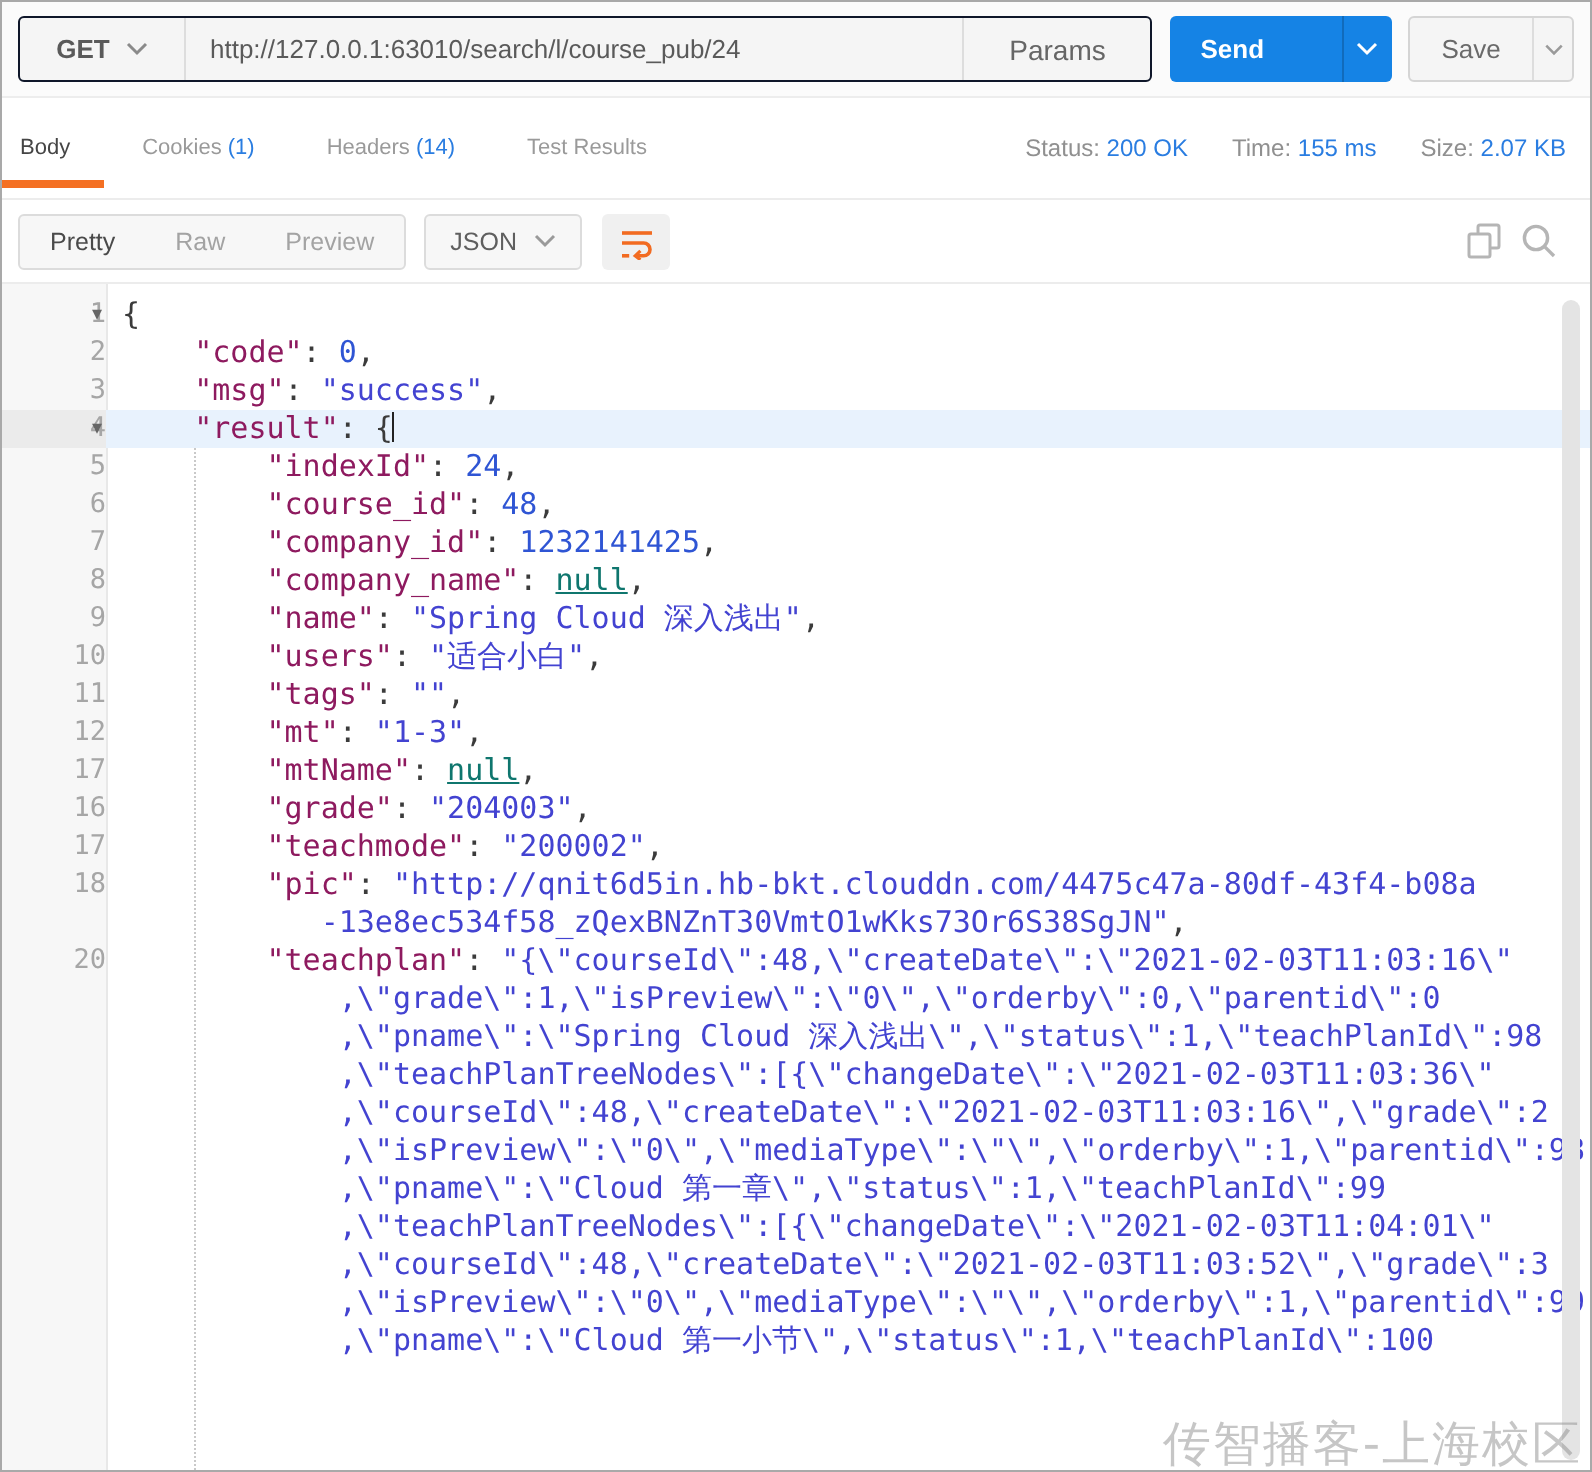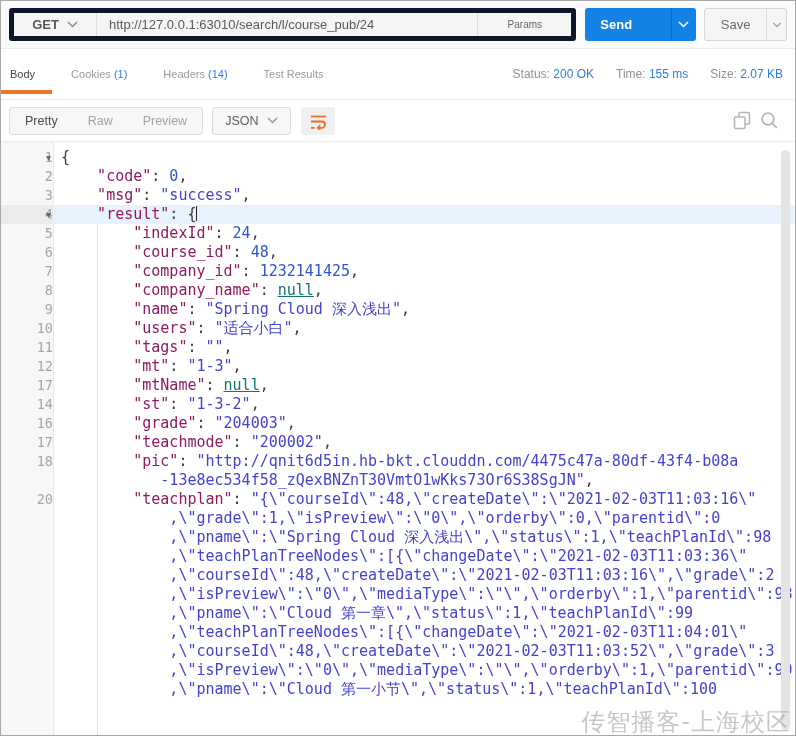--- a/index.html
+++ b/index.html
@@ -1,24 +1,24 @@
 <!DOCTYPE html>
 <html><head>
 <meta charset="utf-8">
 <style>
   html,body{margin:0;padding:0;}
   body{width:796px;height:736px;position:relative;font-family:"Liberation Sans",sans-serif;background:#fff;}
   #win{position:absolute;inset:0;border:1px solid #a9a9a9;background:#fff;overflow:hidden;}
 
   
   .topbar{height:47px;background:#fbfbfb;border-bottom:1px solid #ededed;display:flex;align-items:center;padding:0 8px;}
-  .url-group{display:flex;height:33px;border:5px solid #0f172a;border-radius:3px;background:#f5f5f5;width:584px;box-sizing:border-box;overflow:hidden;}
+  .url-group{display:flex;height:33px;border:1px solid #0f172a;border-radius:3px;background:#f5f5f5;width:584px;box-sizing:border-box;overflow:hidden;}
   .seg-get{width:82px;border-right:1px solid #ddd;display:flex;align-items:center;justify-content:center;gap:8px;font-weight:bold;color:#5a5a5a;font-size:13px;cursor:pointer;}
   .seg-url{flex:1;display:flex;align-items:center;padding:0 12px;color:#5a5a5a;font-size:13px;white-space:nowrap;overflow:hidden;}
-  .seg-params{width:93px;border-left:1px solid #ddd;display:flex;align-items:center;justify-content:center;color:#666;font-size:10px;cursor:pointer;}
+  .seg-params{width:93px;border-left:1px solid #ddd;display:flex;align-items:center;justify-content:center;color:#666;font-size:14px;cursor:pointer;}
   .send{height:33px;border-radius:3px;background:#1583e5;color:#fff;display:flex;margin-left:9px;overflow:hidden;gap:24px;}
   .send-main{padding:0 15px;font-weight:bold;font-size:13px;display:flex;align-items:center;cursor:pointer;}
   .send-caret{width:27px;border-left:1px solid rgba(0,0,0,.18);display:flex;align-items:center;justify-content:center;cursor:pointer;}
   .save{height:33px;border:1px solid #d5d5d5;border-radius:3px;background:#f5f5f5;display:flex;margin-left:8px;color:#6a6a6a;box-sizing:border-box;overflow:hidden;}
   .save-main{padding:0 16px;align-items:center;display:flex;font-size:13px;cursor:pointer;}
   .save-caret{width:21px;border-left:1px solid #ddd;display:flex;align-items:center;justify-content:center;cursor:pointer;}
 
   
   .tabsrow{height:50px;border-bottom:1px solid #ececec;display:flex;align-items:center;position:relative;padding:0 10px 0 9px;}
   .tab{font-size:11px;color:#9a9a9a;margin-right:36px;cursor:pointer;white-space:nowrap;}
@@ -178,21 +178,20 @@
         <div class="cl hl"><span class="gut"><span class="num">4</span><span class="fold">▾</span></span><span class="src" style="padding-left: calc(4ch + 8px);"><span class="t-k">"result"</span><span class="t-p">: </span><span class="t-p">{</span><span class="caret"></span></span></div>
         <div class="cl"><span class="gut"><span class="num">5</span></span><span class="src" style="padding-left: calc(8ch + 8px);"><span class="t-k">"indexId"</span><span class="t-p">: </span><span class="t-n">24</span><span class="t-p">,</span></span></div>
         <div class="cl"><span class="gut"><span class="num">6</span></span><span class="src" style="padding-left: calc(8ch + 8px);"><span class="t-k">"course_id"</span><span class="t-p">: </span><span class="t-n">48</span><span class="t-p">,</span></span></div>
         <div class="cl"><span class="gut"><span class="num">7</span></span><span class="src" style="padding-left: calc(8ch + 8px);"><span class="t-k">"company_id"</span><span class="t-p">: </span><span class="t-n">1232141425</span><span class="t-p">,</span></span></div>
         <div class="cl"><span class="gut"><span class="num">8</span></span><span class="src" style="padding-left: calc(8ch + 8px);"><span class="t-k">"company_name"</span><span class="t-p">: </span><span class="t-a">null</span><span class="t-p">,</span></span></div>
         <div class="cl"><span class="gut"><span class="num">9</span></span><span class="src" style="padding-left: calc(8ch + 8px);"><span class="t-k">"name"</span><span class="t-p">: </span><span class="t-s">"Spring Cloud 深入浅出"</span><span class="t-p">,</span></span></div>
         <div class="cl"><span class="gut"><span class="num">10</span></span><span class="src" style="padding-left: calc(8ch + 8px);"><span class="t-k">"users"</span><span class="t-p">: </span><span class="t-s">"适合小白"</span><span class="t-p">,</span></span></div>
         <div class="cl"><span class="gut"><span class="num">11</span></span><span class="src" style="padding-left: calc(8ch + 8px);"><span class="t-k">"tags"</span><span class="t-p">: </span><span class="t-s">""</span><span class="t-p">,</span></span></div>
         <div class="cl"><span class="gut"><span class="num">12</span></span><span class="src" style="padding-left: calc(8ch + 8px);"><span class="t-k">"mt"</span><span class="t-p">: </span><span class="t-s">"1-3"</span><span class="t-p">,</span></span></div>
         <div class="cl"><span class="gut"><span class="num">17</span></span><span class="src" style="padding-left: calc(8ch + 8px);"><span class="t-k">"mtName"</span><span class="t-p">: </span><span class="t-a">null</span><span class="t-p">,</span></span></div>
-        <div class="cl"><span class="gut"><span class="num">14</span></span><span class="src" style="padding-left: calc(8ch + 8px);"><span class="t-k">"st"</span><span class="t-p">: </span><span class="t-s">"1-3-2"</span><span class="t-p">,</span></span></div>
         <div class="cl"><span class="gut"><span class="num">16</span></span><span class="src" style="padding-left: calc(8ch + 8px);"><span class="t-k">"grade"</span><span class="t-p">: </span><span class="t-s">"204003"</span><span class="t-p">,</span></span></div>
         <div class="cl"><span class="gut"><span class="num">17</span></span><span class="src" style="padding-left: calc(8ch + 8px);"><span class="t-k">"teachmode"</span><span class="t-p">: </span><span class="t-s">"200002"</span><span class="t-p">,</span></span></div>
         <div class="cl"><span class="gut"><span class="num">18</span></span><span class="src" style="padding-left: calc(8ch + 8px);"><span class="t-k">"pic"</span><span class="t-p">: </span><span class="t-s">"http://qnit6d5in.hb-bkt.clouddn.com/4475c47a-80df-43f4-b08a</span></span></div>
         <div class="cl"><span class="gut"><span class="num"></span></span><span class="src" style="padding-left: calc(11ch + 8px);"><span class="t-s">-13e8ec534f58_zQexBNZnT30VmtO1wKks73Or6S38SgJN"</span><span class="t-p">,</span></span></div>
         <div class="cl"><span class="gut"><span class="num">20</span></span><span class="src" style="padding-left: calc(8ch + 8px);"><span class="t-k">"teachplan"</span><span class="t-p">: </span><span class="t-s">"{\"courseId\":48,\"createDate\":\"2021-02-03T11:03:16\"</span></span></div>
         <div class="cl"><span class="gut"><span class="num"></span></span><span class="src" style="padding-left: calc(12ch + 8px);"><span class="t-s">,\"grade\":1,\"isPreview\":\"0\",\"orderby\":0,\"parentid\":0</span></span></div>
         <div class="cl"><span class="gut"><span class="num"></span></span><span class="src" style="padding-left: calc(12ch + 8px);"><span class="t-s">,\"pname\":\"Spring Cloud 深入浅出\",\"status\":1,\"teachPlanId\":98</span></span></div>
         <div class="cl"><span class="gut"><span class="num"></span></span><span class="src" style="padding-left: calc(12ch + 8px);"><span class="t-s">,\"teachPlanTreeNodes\":[{\"changeDate\":\"2021-02-03T11:03:36\"</span></span></div>
         <div class="cl"><span class="gut"><span class="num"></span></span><span class="src" style="padding-left: calc(12ch + 8px);"><span class="t-s">,\"courseId\":48,\"createDate\":\"2021-02-03T11:03:16\",\"grade\":2</span></span></div>
         <div class="cl"><span class="gut"><span class="num"></span></span><span class="src" style="padding-left: calc(12ch + 8px);"><span class="t-s">,\"isPreview\":\"0\",\"mediaType\":\"\",\"orderby\":1,\"parentid\":98</span></span></div>

